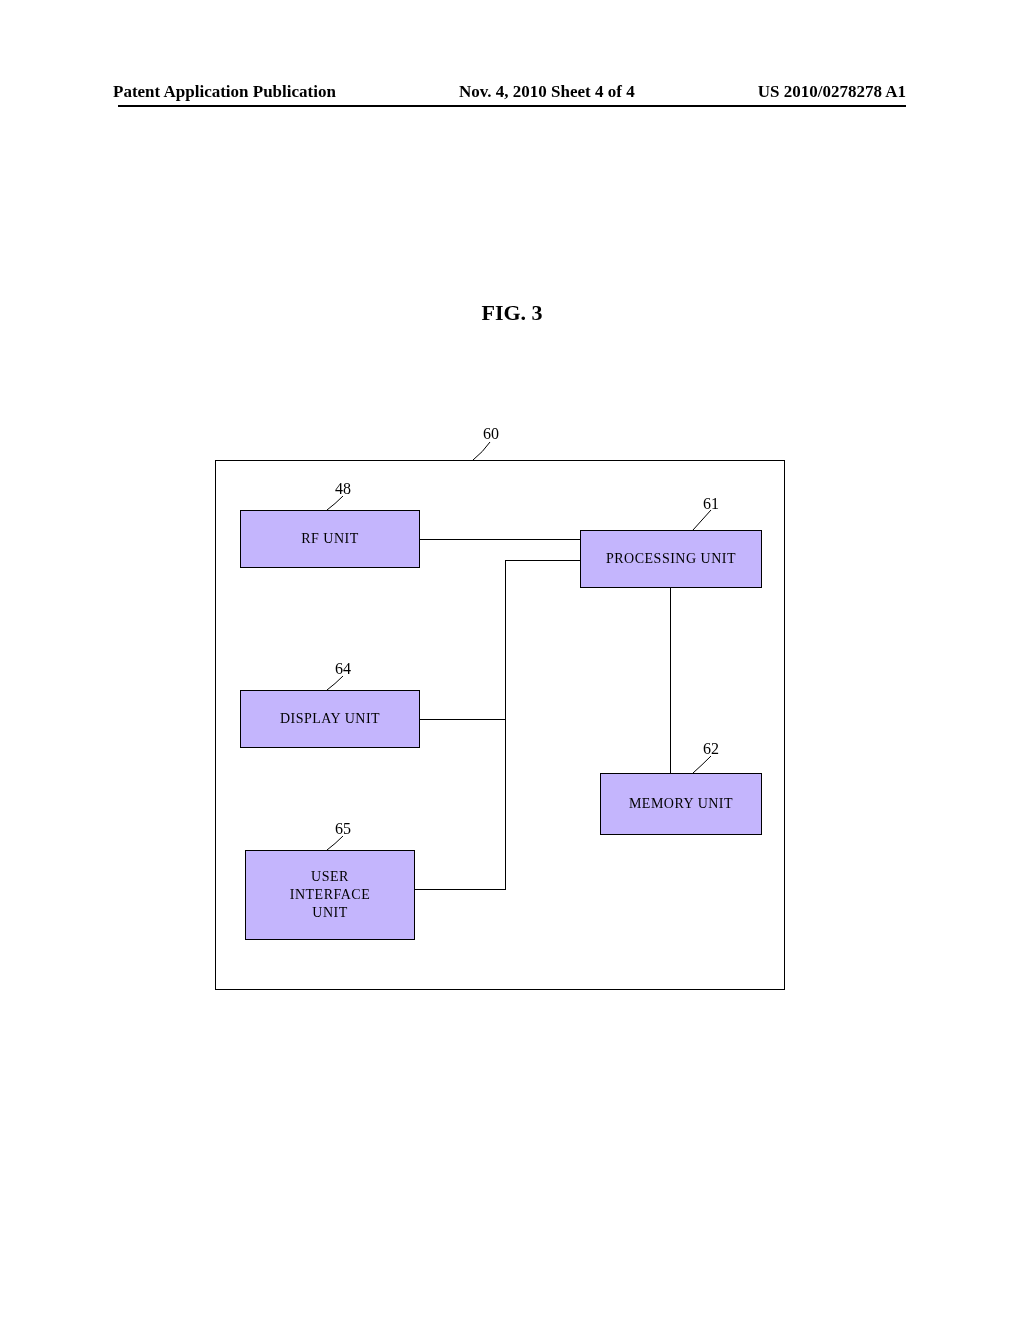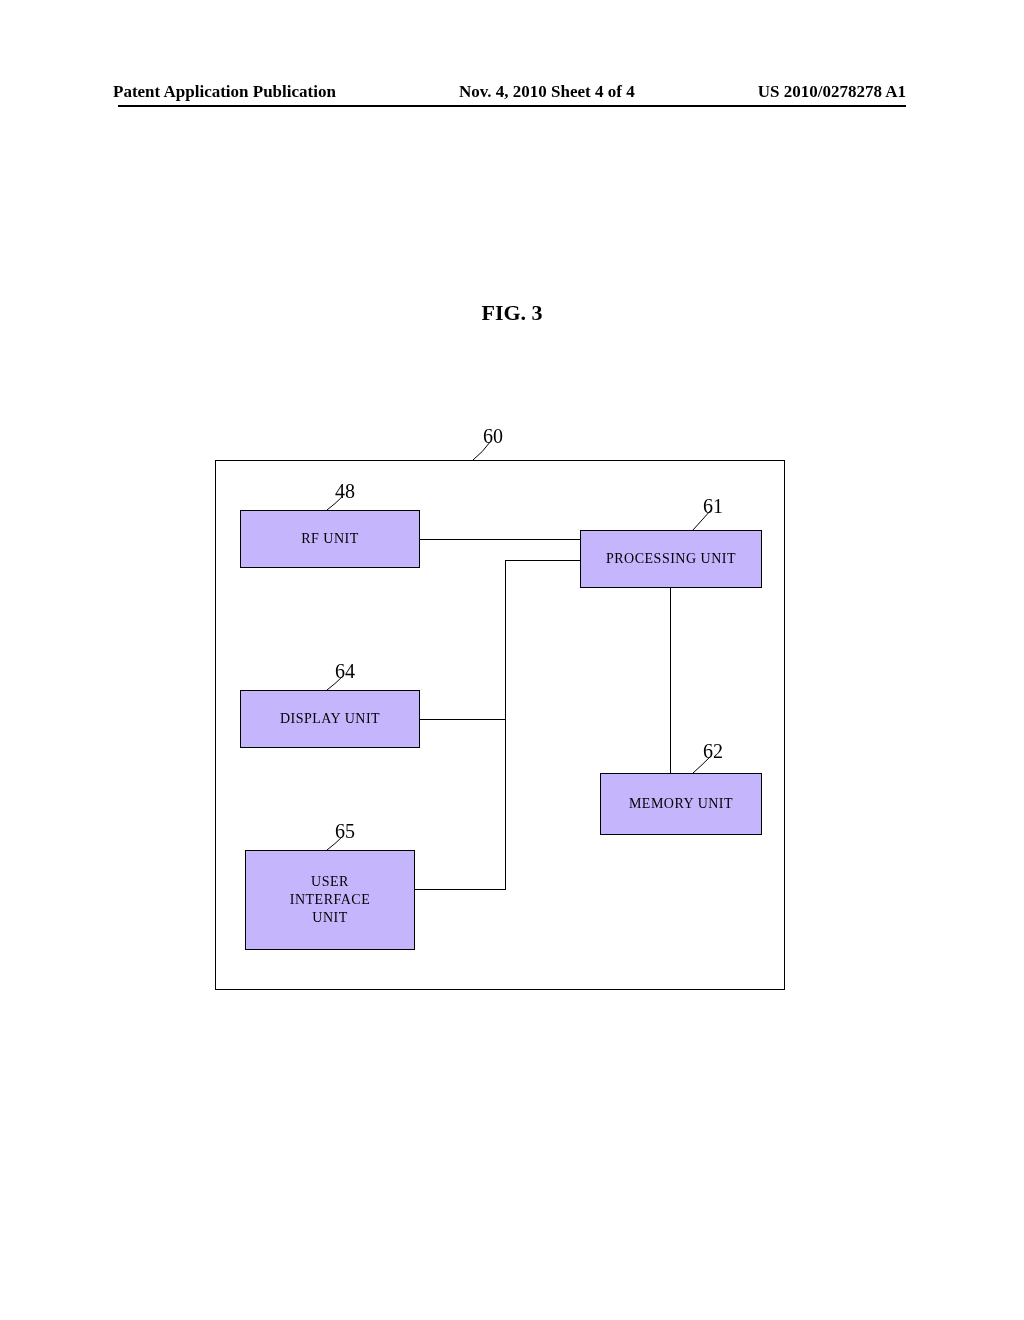--- a/index.html
+++ b/index.html
@@ -49,21 +49,21 @@
     .outer-box {
       position: absolute;
       top: 30px;
       left: 0;
       width: 570px;
       height: 530px;
       border: 1.5px solid #000;
     }
     .ref-label {
       position: absolute;
-      font-size: 20px;
+      font-size: 16px;
       font-family: "Times New Roman", serif;
     }
     .ref60 { top: -5px; left: 268px; }
     .ref63 { top: 50px; left: 120px; }
     .ref61 { top: 65px; left: 488px; }
     .ref64 { top: 230px; left: 120px; }
     .ref62 { top: 310px; left: 488px; }
     .ref65 { top: 390px; left: 120px; }
 
     .block {
@@ -74,21 +74,21 @@
       align-items: center;
       justify-content: center;
       text-align: center;
       font-size: 14px;
       letter-spacing: 0.5px;
     }
     .rf-unit { top: 80px; left: 25px; width: 180px; height: 58px; }
     .processing-unit { top: 100px; left: 365px; width: 182px; height: 58px; }
     .display-unit { top: 260px; left: 25px; width: 180px; height: 58px; }
     .memory-unit { top: 343px; left: 385px; width: 162px; height: 62px; }
-    .ui-unit { top: 420px; left: 30px; width: 170px; height: 100px; line-height: 1.3; }
+    .ui-unit { top: 420px; left: 30px; width: 170px; height: 90px; line-height: 1.3; }
 
     .connector {
       position: absolute;
       background: #000;
     }
     
     .c-rf-proc { top: 109px; left: 205px; width: 160px; height: 1px; }
     
     .c-proc-mem { top: 158px; left: 455px; width: 1px; height: 185px; }
     

